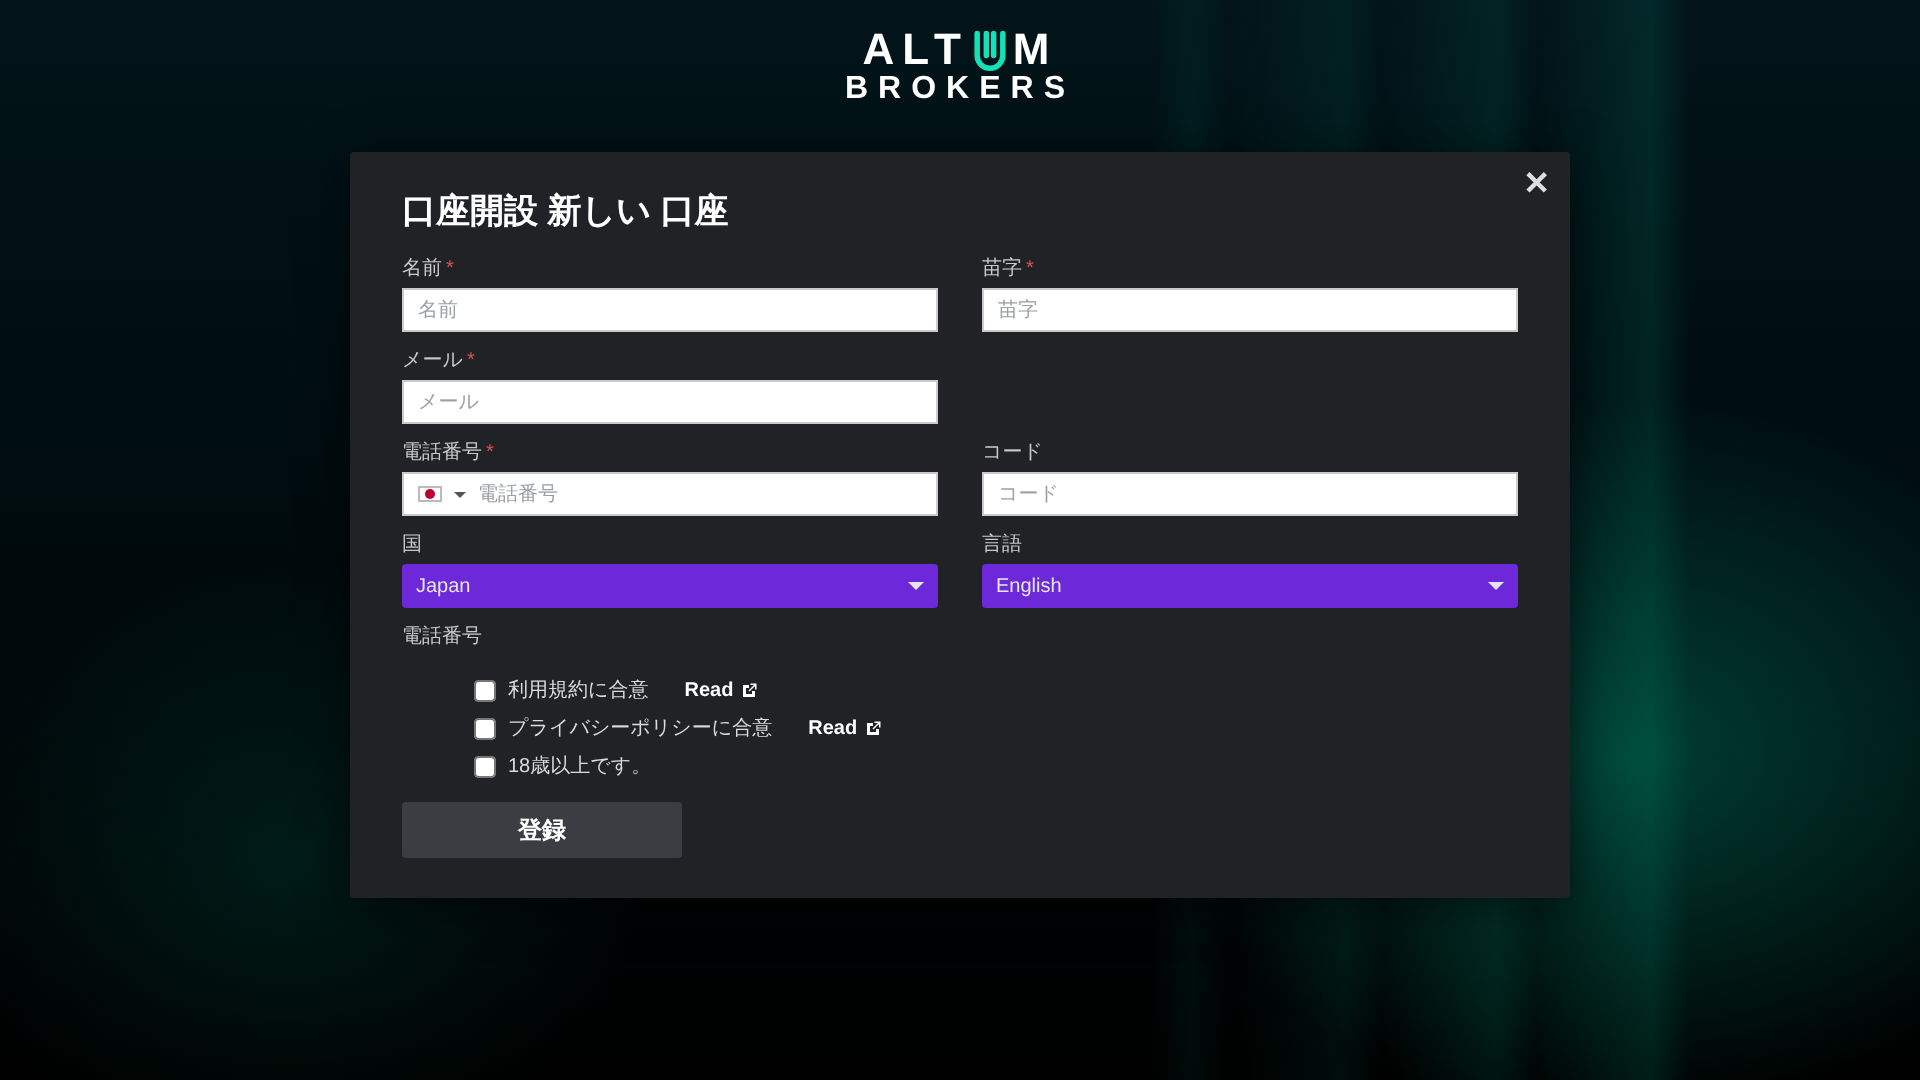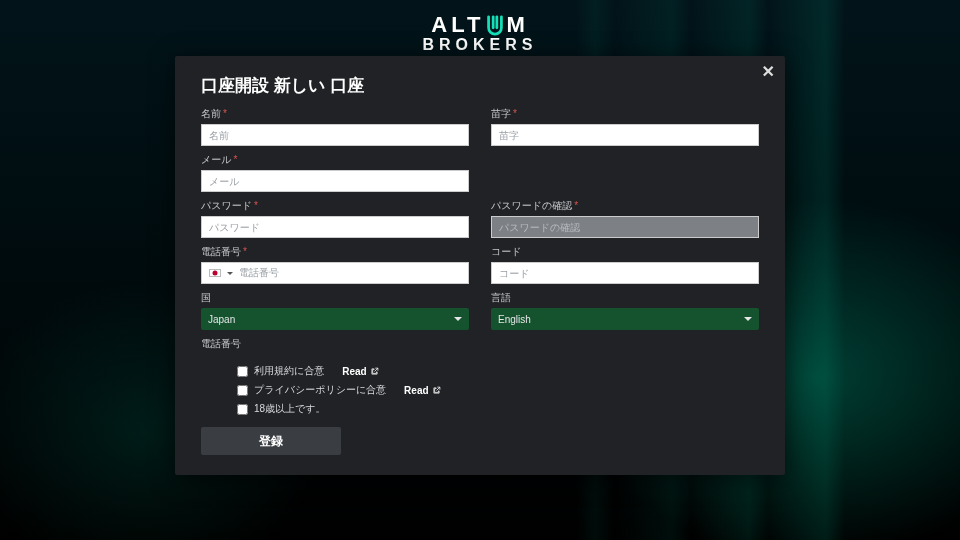--- a/index.html
+++ b/index.html
@@ -25,21 +25,21 @@
       linear-gradient(90deg, rgba(0,0,0,0) 0, rgba(0,0,0,0) 60%,
         rgba(0,230,180,0.05) 62%, rgba(0,0,0,0) 64%,
         rgba(0,230,180,0.06) 70%, rgba(0,0,0,0) 72%,
         rgba(0,230,180,0.08) 78%, rgba(0,0,0,0) 80%,
         rgba(0,230,180,0.10) 86%, rgba(0,0,0,0) 88%);
   }
   .logo {
     position: relative;
     text-align: center;
     padding-top: 12px;
-    height: 56px;
+    height: 76px;
     color: #fff;
     letter-spacing: 4px;
     font-weight: 600;
   }
   .logo .l1 { font-size: 22px; display:inline-flex; align-items:center; gap:2px;}
   .logo .l1 .u {
     display:inline-block; width:22px; height:22px;
     margin: 0 -2px;
   }
   .logo .l2 { font-size: 16px; letter-spacing: 5px; margin-top:-2px;}
@@ -74,21 +74,21 @@
     font-size: 10px; padding: 0 7px;
     color: #333;
   }
   input::placeholder { color: #9aa0a6; }
   input.disabled {
     background: #7d8085; color:#aeb2b8;
   }
   input.disabled::placeholder { color:#b7bbc0; }
   .select {
     width: 100%; height: 22px;
-    background: #14532d; color:#e4e6e9;
+    background: #6d28d9; color:#e4e6e9;
     font-size: 10px; padding: 0 7px;
     display:flex; align-items:center; justify-content:space-between;
     border-radius: 2px;
     cursor: pointer;
   }
   .select .caret {
     border-left:4px solid transparent;
     border-right:4px solid transparent;
     border-top:4px solid #e4e6e9;
   }
@@ -164,34 +164,20 @@
   <div class="row">
     <div class="col">
       <div class="field">
         <div class="label"><span>メール</span><span class="req">*</span></div>
         <input type="text" placeholder="メール" style="">
       </div>
     </div>
     <div class="col"></div>
   </div>
 
-  <div class="row">
-    <div class="col">
-      <div class="field">
-        <div class="label"><span>パスワード</span><span class="req">*</span></div>
-        <input type="password" placeholder="パスワード" style="">
-      </div>
-    </div>
-    <div class="col">
-      <div class="field">
-        <div class="label"><span>パスワードの確認</span><span class="req">*</span></div>
-        <input type="password" class="disabled" readonly="" placeholder="パスワードの確認" style="">
-      </div>
-    </div>
-  </div>
 
   <div class="row">
     <div class="col">
       <div class="field">
         <div class="label"><span>電話番号</span><span class="req">*</span></div>
         <div class="phone">
           <span class="flag"></span>
           <span class="caret2"></span>
           <span class="ph-placeholder">電話番号</span>
         </div>

